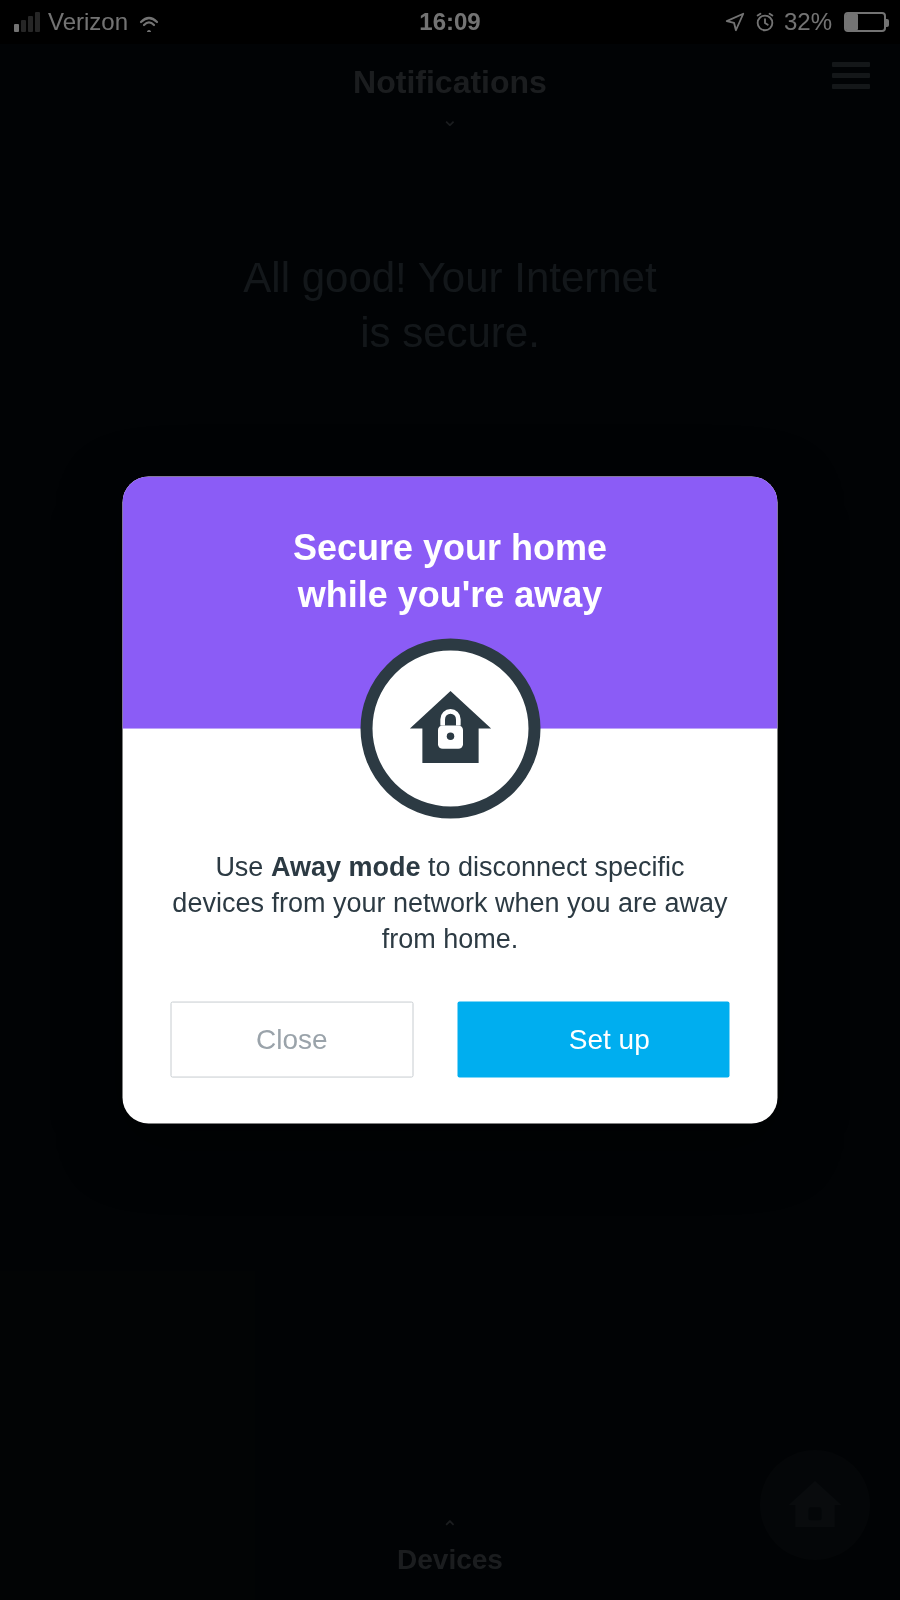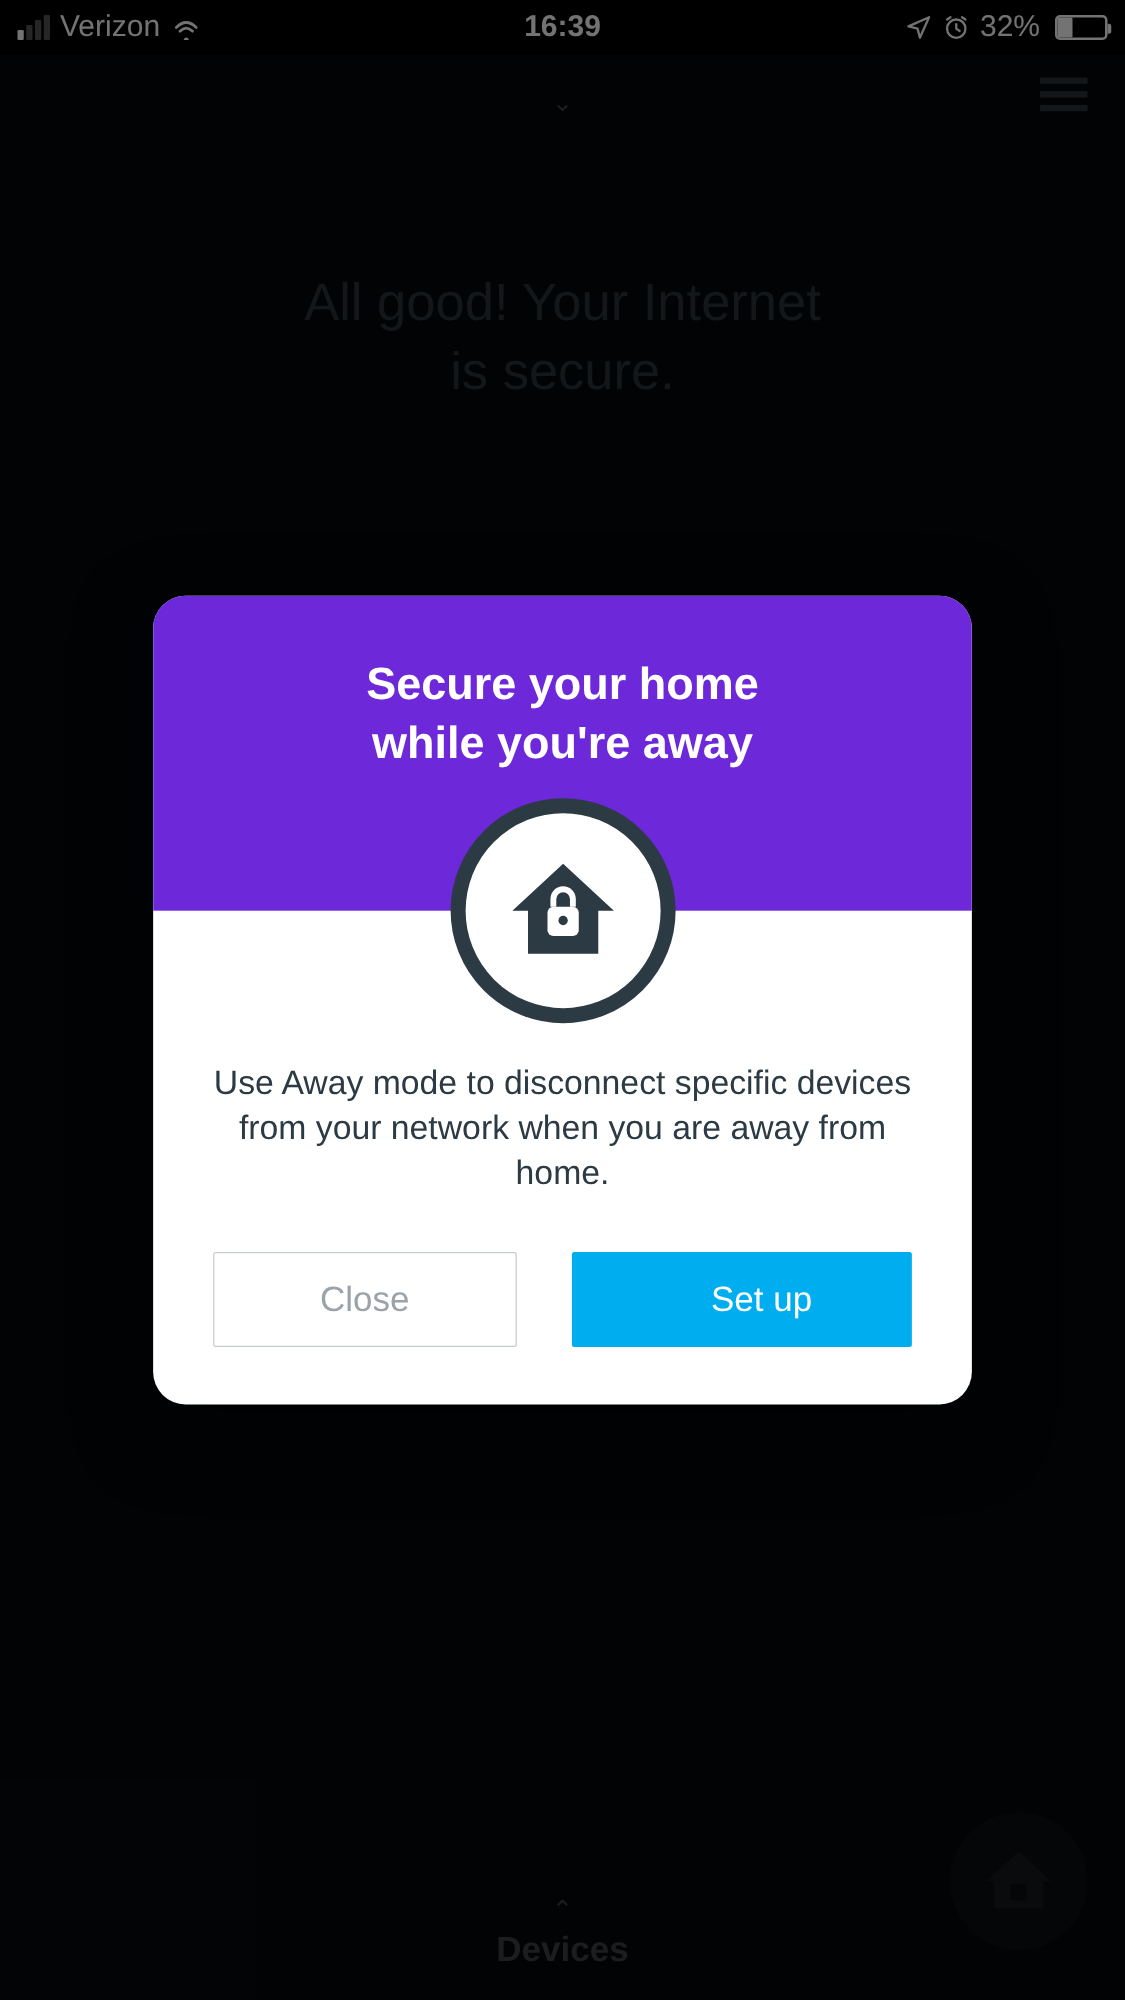--- a/index.html
+++ b/index.html
@@ -93,21 +93,21 @@
     position: absolute;
     left: 50%; top: 50%;
     transform: translate(-50%, -50%);
     width: 655px;
     border-radius: 26px;
     overflow: hidden;
     background: #fff;
     box-shadow: 0 20px 60px rgba(0,0,0,0.5);
   }
   .modal-header {
-    background: #6d28d9;
+    background: #8b5cf6;
     padding: 48px 30px 110px 30px;
     text-align: center;
     position: relative;
   }
   .modal-title {
     color: #fff;
     font-weight: 700;
     font-size: 36px;
     line-height: 1.3;
   }
@@ -125,21 +125,21 @@
     padding: 120px 44px 40px 44px;
     color: #2c3a43;
     text-align: center;
   }
   .modal-body p {
     font-size: 27px;
     line-height: 1.35;
     margin-bottom: 36px;
   }
   .modal-body p:last-of-type { margin-bottom: 44px; }
-  .modal-body strong { font-weight: 400; }
+  .modal-body strong { font-weight: 700; }
   .modal-actions {
     display: flex;
     gap: 44px;
     padding: 0 4px 6px 4px;
   }
   .btn {
     flex: 1;
     height: 76px;
     font-size: 28px;
     border-radius: 2px;
@@ -169,41 +169,42 @@
         <span></span>
         <span></span>
     </div>
     <span>Verizon</span>
     <svg class="wifi-icon" viewBox="0 0 24 20">
       <path d="M12 18 a2 2 0 1 0 0.001 0 Z" fill="#fff"></path>
       <path d="M4 10 q8 -8 16 0" stroke="#fff" stroke-width="2.2" fill="none" stroke-linecap="round"></path>
       <path d="M7 13 q5 -5 10 0" stroke="#fff" stroke-width="2.2" fill="none" stroke-linecap="round"></path>
     </svg>
   </div>
-  <span class="clock">16:39</span>
+  <span class="clock">16:09</span>
   <div class="status-right">
     <svg class="loc-icon" viewBox="0 0 24 24">
       <path d="M3 11 L21 3 L13 21 L11 13 Z" fill="none" stroke="#fff" stroke-width="2" stroke-linejoin="round"></path>
     </svg>
     <svg class="alarm-icon" viewBox="0 0 24 24">
       <circle cx="12" cy="13" r="8" fill="none" stroke="#fff" stroke-width="2"></circle>
       <path d="M12 9 v4 l3 2" stroke="#fff" stroke-width="2" fill="none" stroke-linecap="round"></path>
       <path d="M4 5 l3 -2 M20 5 l-3 -2" stroke="#fff" stroke-width="2" stroke-linecap="round"></path>
     </svg>
     <span>32%</span>
     <div class="battery-wrap">
       <div class="battery">
           <div class="battery-fill" id="battery-fill" style="width: 32%;"></div>
         </div>
     </div>
   </div>
 </div>
 
 <div class="app-bg">
   <div class="top-section">
+    <div class="top-title">Notifications</div>
     <div class="chev-down">⌄</div>
     <div class="hamburger">
         <span></span>
         <span></span>
         <span></span>
       </div>
   </div>
   <div class="hero">
     <div>All good! Your Internet</div>
     <div>is secure.</div>

